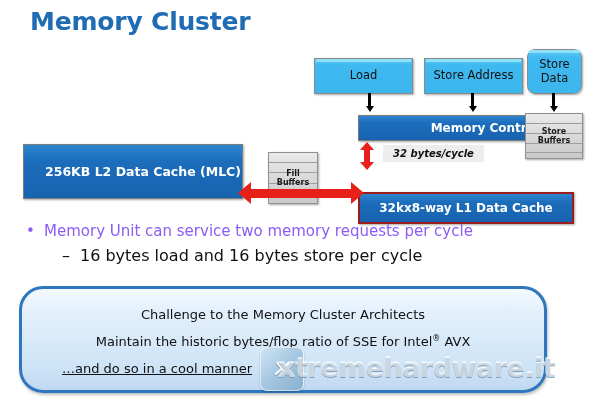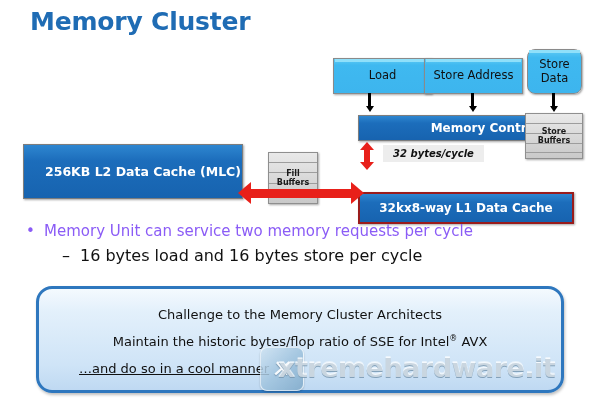--- a/index.html
+++ b/index.html
@@ -127,23 +127,23 @@
   }
   .bullet1 .dot{display:inline-block;width:18px;}
   .bullet2{
     position:absolute;left:62px;top:246px;
     font-size:16px;color:#111;
   }
   .bullet2 .dash{display:inline-block;width:18px;}
 
   
   .callout{
-    position:absolute;left:36px;top:286px;width:528px;height:107px;
+    position:absolute;left:19px;top:286px;width:528px;height:107px;
     border:3px solid #2E77BE;
-    border-radius:16px;
+    border-radius:24px;
     background:linear-gradient(to bottom,#f4fafe 0%,#e3f0fb 22%,#cfe4f7 75%,#bfd9f2 100%);
     box-shadow:1px 2px 3px rgba(0,0,0,.25);
     box-sizing:border-box;
     display:flex;flex-direction:column;justify-content:center;
     padding:4px 14px 0 14px;
   }
   .callout .line{
     font-size:13px;color:#111;text-align:center;margin:6px 0;
   }
   .callout .line.l1{text-align:center;}
@@ -176,21 +176,21 @@
     transform:skewX(-8deg);
   }
 </style>
 </head>
 <body>
 
 <div class="slide">
 
   <div class="title">Memory Cluster</div>
 
-  <div class="lbox" id="load-box" style="left:333px;top:58px;width:97px;height:34px;align-items:center;">
+  <div class="lbox" id="load-box" style="left:314px;top:58px;width:97px;height:34px;align-items:center;">
     <span>Load</span>
   </div>
 
   <div class="lbox" id="store-address-box" style="left:424px;top:58px;width:97px;height:34px;">
     <span>Store Address</span>
   </div>
 
   <div class="lbox" id="store-data-box" style="left:527px;top:49px;width:53px;height:43px;border-radius:8px;">
     <span>Store Data</span>
   </div>

